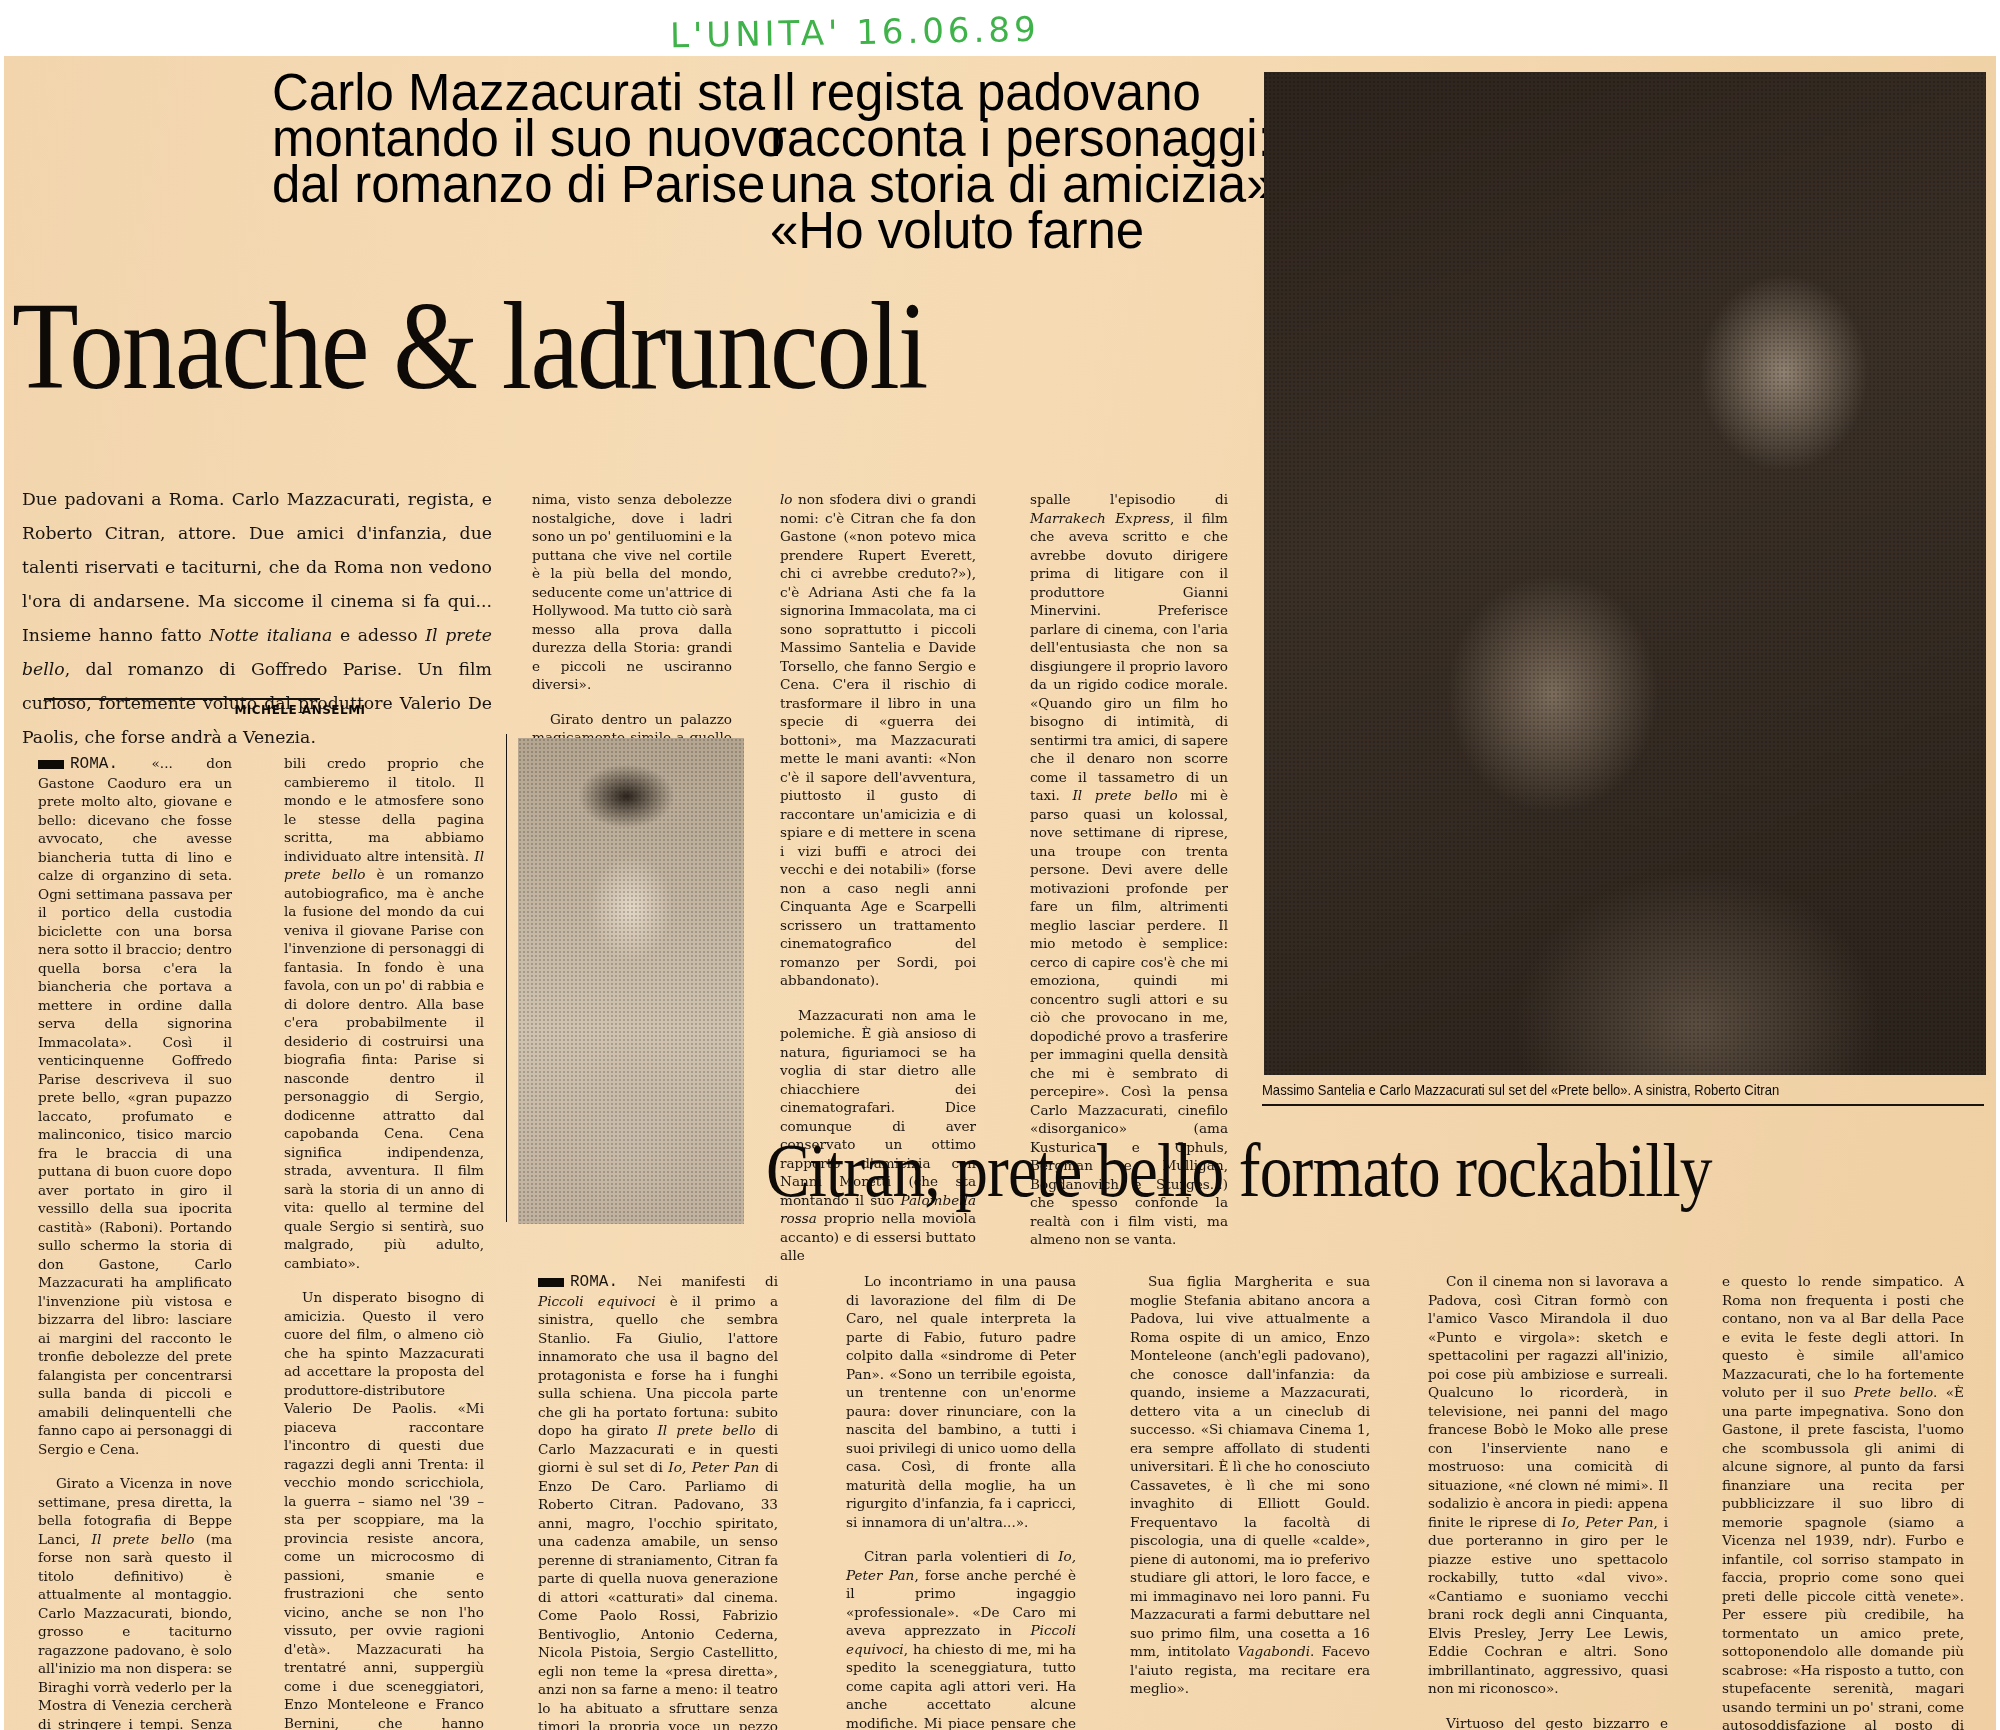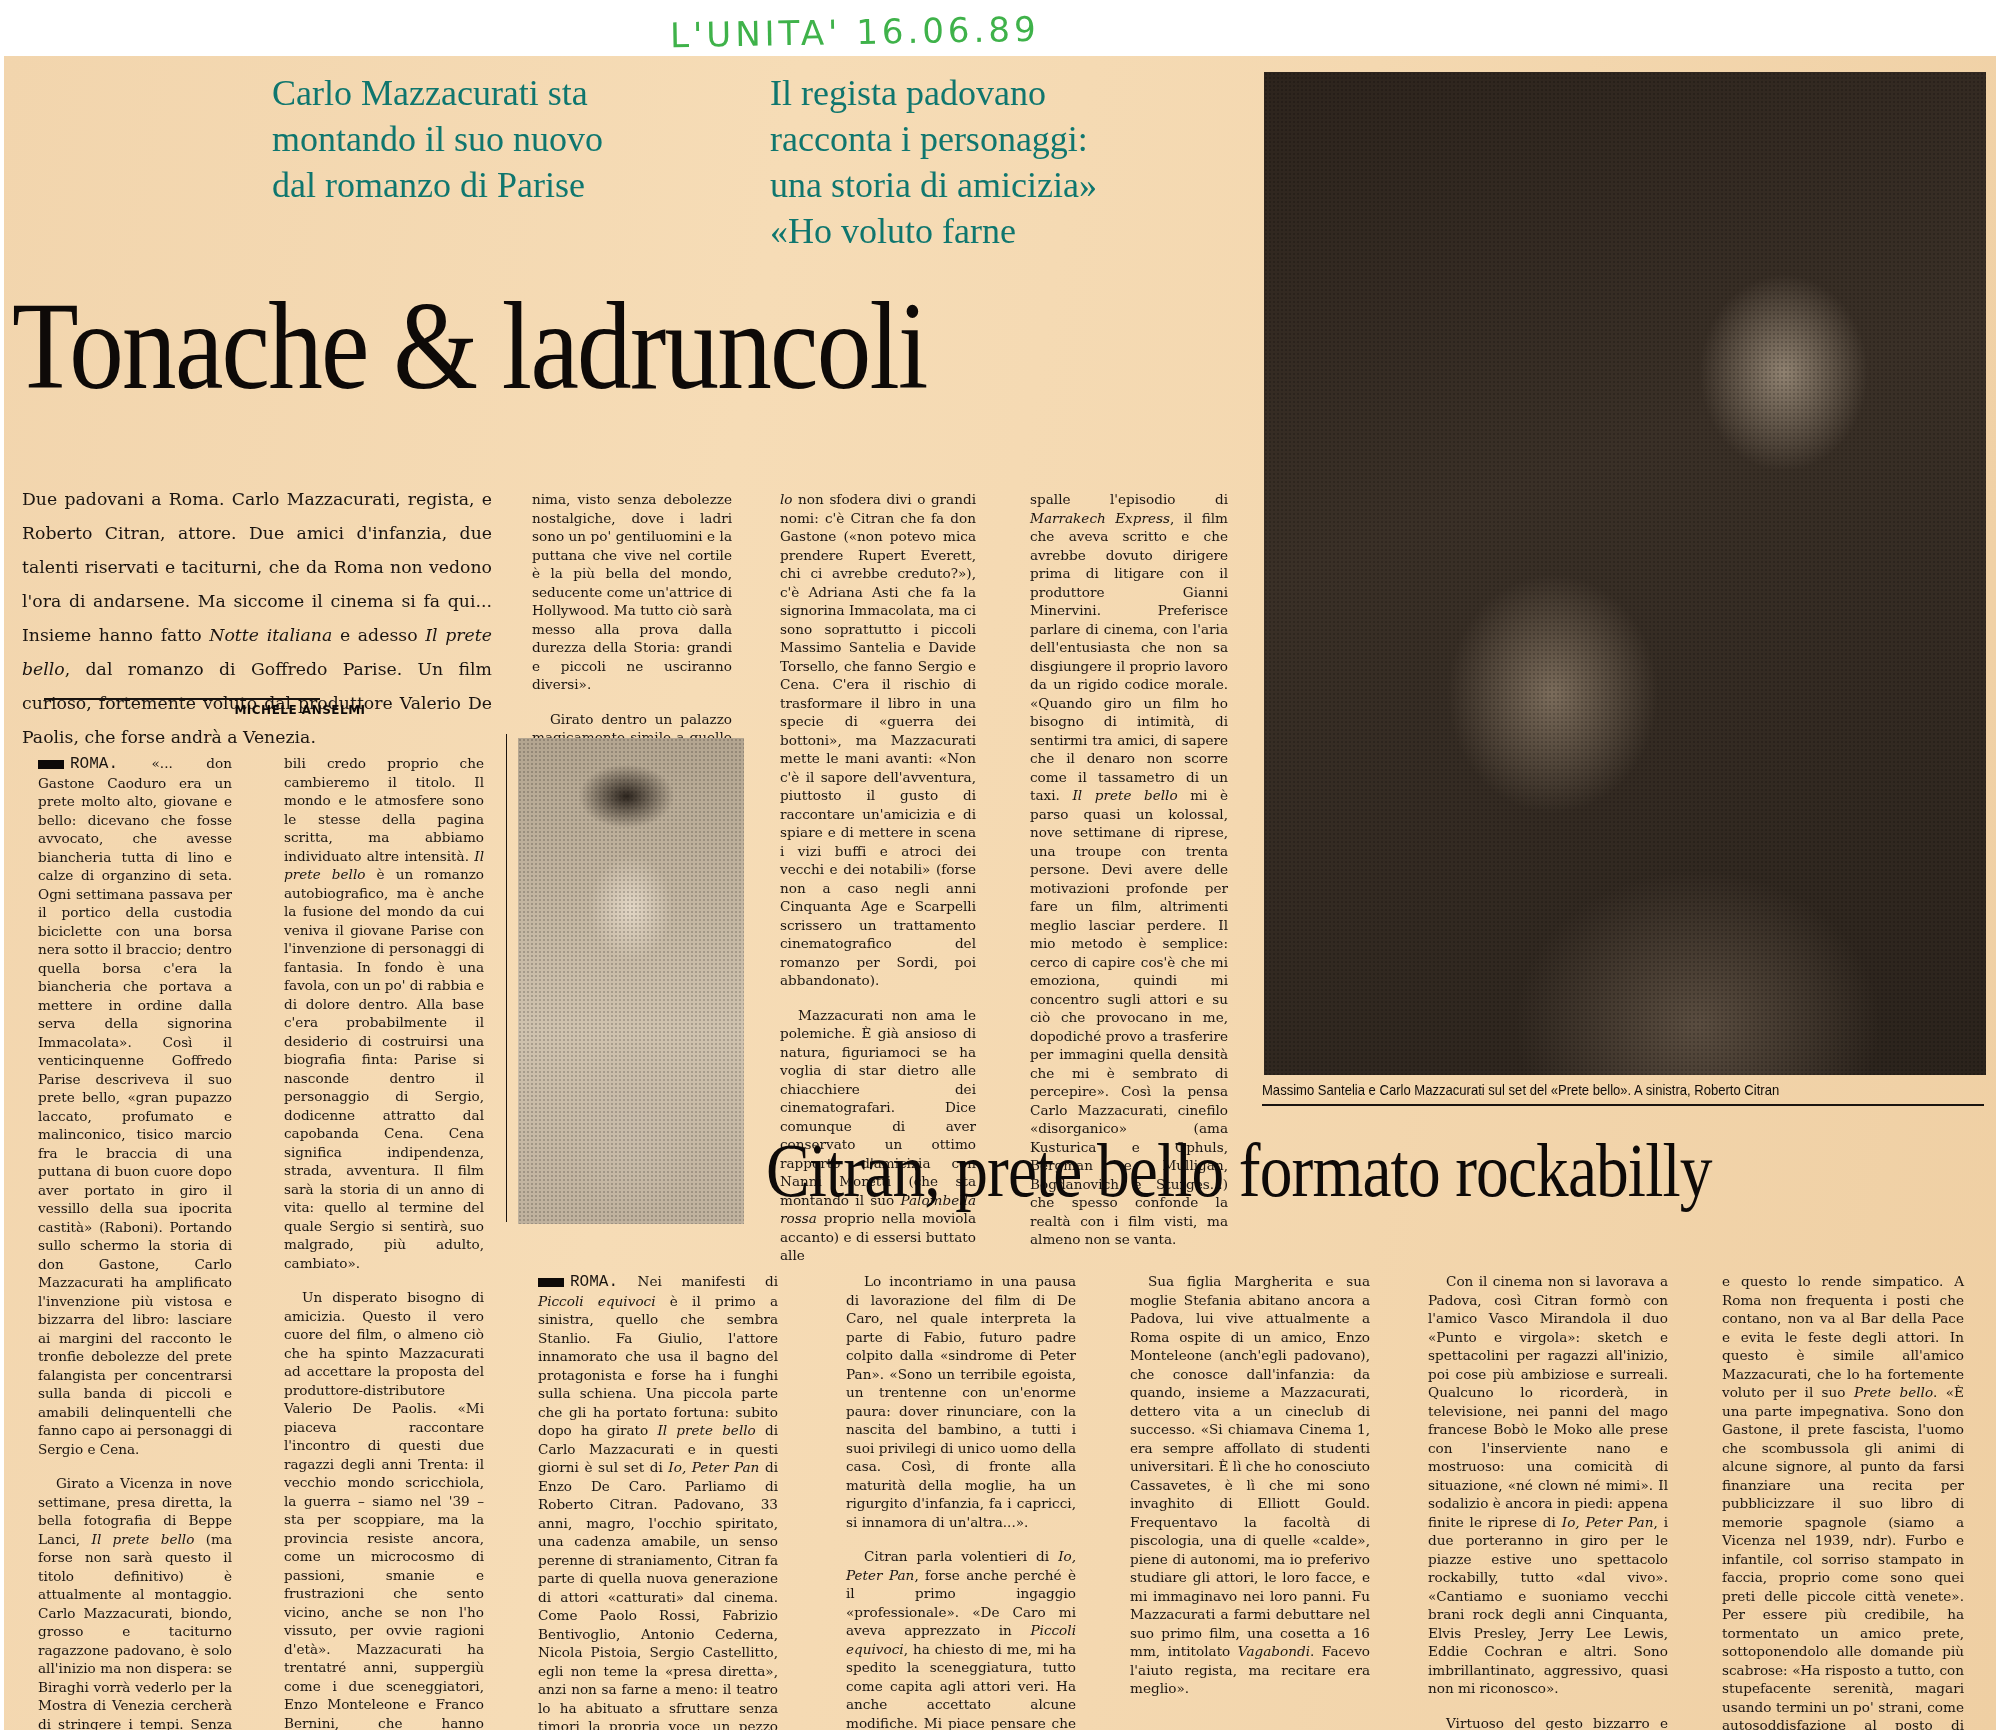--- a/index.html
+++ b/index.html
@@ -12,22 +12,22 @@
   .handwritten {
     position:absolute; left:670px; top:12px;
     font-family:"DejaVu Sans", sans-serif; font-size:34px; letter-spacing:4px;
     color:#3fb24a; font-weight:normal; transform:rotate(-1deg);
   }
   .paper {
     position:absolute; left:4px; top:56px; width:1992px; height:1674px;
     background:linear-gradient(100deg,#f2d5ad 0%,#f6dcb6 35%,#f4d8b0 60%,#efcfa3 100%);
   }
   .deck {
-    position:absolute; top:70px; font-family:Liberation Serif, serif;
-    font-size:36px; line-height:46px; color:#0f766e;
+    position:absolute; top:70px; font-family:Liberation Sans, sans-serif;
+    font-size:51px; line-height:46px; color:#000000;
   }
   .deck .ln { display:block; white-space:nowrap; }
   .headline {
     position:absolute; left:12px; top:282px; width:1230px;
     font-family:"Liberation Serif", serif; font-size:124px; line-height:130px;
     letter-spacing:-2px; transform:scaleX(0.88); transform-origin:left top;
     color:#0e0a08; white-space:nowrap;
   }
   .lead {
     position:absolute; left:22px; top:482px; width:470px;

